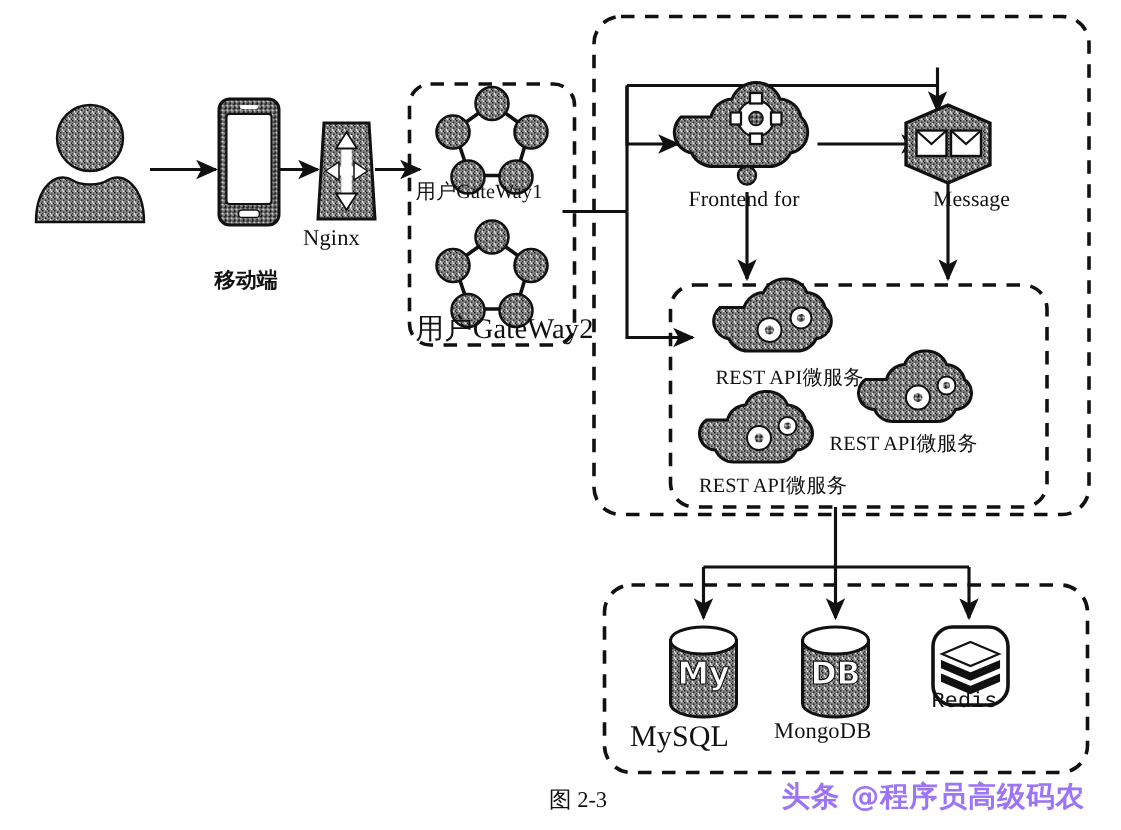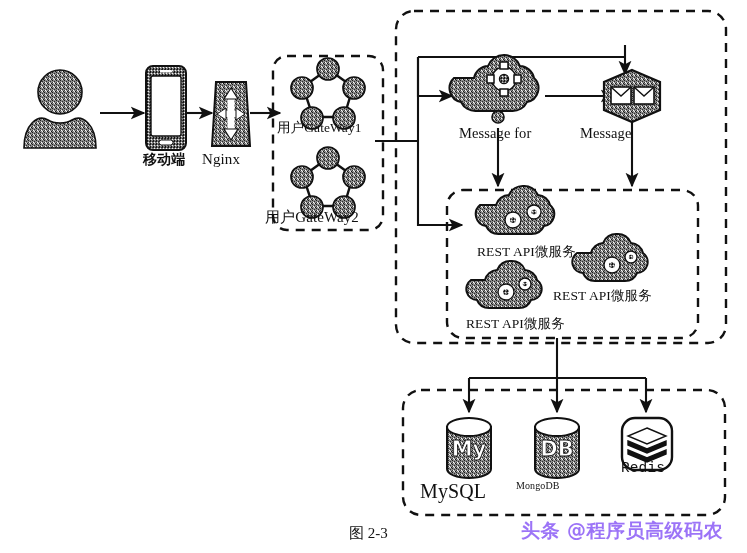--- a/index.html
+++ b/index.html
@@ -12,21 +12,21 @@
   svg#diagram{position:absolute;left:0;top:0;width:747px;height:553px;display:block;}
 
   .lbl{
     position:absolute;
     font-family:"Liberation Serif", serif;
     color:#111;
     white-space:nowrap;
     line-height:1.12;
     letter-spacing:0.1px;
   }
-  .lbl.b{font-weight:700;}
+  .lbl.b{font-weight:700;margin-top:28px;}
   .cap{
     position:absolute;
     font-family:"Liberation Serif", serif;
     font-size:15px;color:#111;white-space:nowrap;
   }
   .wm{
     position:absolute;
     font-family:"DejaVu Sans", sans-serif;
     font-size:19px;
     color:#8b5cf6;
@@ -232,34 +232,34 @@
       </g>
     </g>
   </svg>
 
   <div class="lbl b" style="left:143px;top:152px;width:46px;font-size:14px;">移动端</div>
 
   <div class="lbl" style="left:202px;top:151px;width:58px;font-size:15px;">Nginx</div>
 
   <div class="lbl" style="left:277px;top:120px;width:104px;font-size:13.5px;">用户GateWay1</div>
 
-  <div class="lbl" style="left:265px;top:209px;width:104px;font-size:15px;">用户GateWay2</div>
-
-  <div class="lbl" style="left:459px;top:125px;width:120px;font-size:14.5px;">Message for</div>
-
-  <div class="lbl" style="left:580px;top:125px;width:74px;font-size:14.5px;">Message</div>
+  <div class="lbl" style="left:277px;top:209px;width:104px;font-size:19px;">用户GateWay2</div>
+
+  <div class="lbl" style="left:459px;top:125px;width:120px;font-size:14.5px;">Frontend for</div>
+
+  <div class="lbl" style="left:622px;top:125px;width:74px;font-size:14.5px;">Message</div>
 
   <div class="lbl" style="left:477px;top:244px;width:110px;font-size:13.5px;">REST API微服务</div>
 
   <div class="lbl" style="left:553px;top:288px;width:110px;font-size:13.5px;">REST API微服务</div>
 
   <div class="lbl" style="left:466px;top:316px;width:110px;font-size:13.5px;">REST API微服务</div>
 
   <div class="lbl" style="left:420px;top:480px;width:62px;font-size:20px;">MySQL</div>
 
-  <div class="lbl" style="left:516px;top:480px;width:82px;font-size:10px;">MongoDB</div>
+  <div class="lbl" style="left:516px;top:480px;width:82px;font-size:15px;">MongoDB</div>
 
   <div class="lbl" style="left:621px;top:460px;width:52px;font-size:14.5px;font-family:Liberation Mono, monospace;">Redis</div>
 
-  <div class="cap" style="left:349px;top:524px;">图 2-3</div>
+  <div class="cap" style="left:366px;top:524px;">图 2-3</div>
 
   <div class="wm" style="left:521px;top:518px;">头条 @程序员高级码农</div>
 </div>
 
 </body></html>

